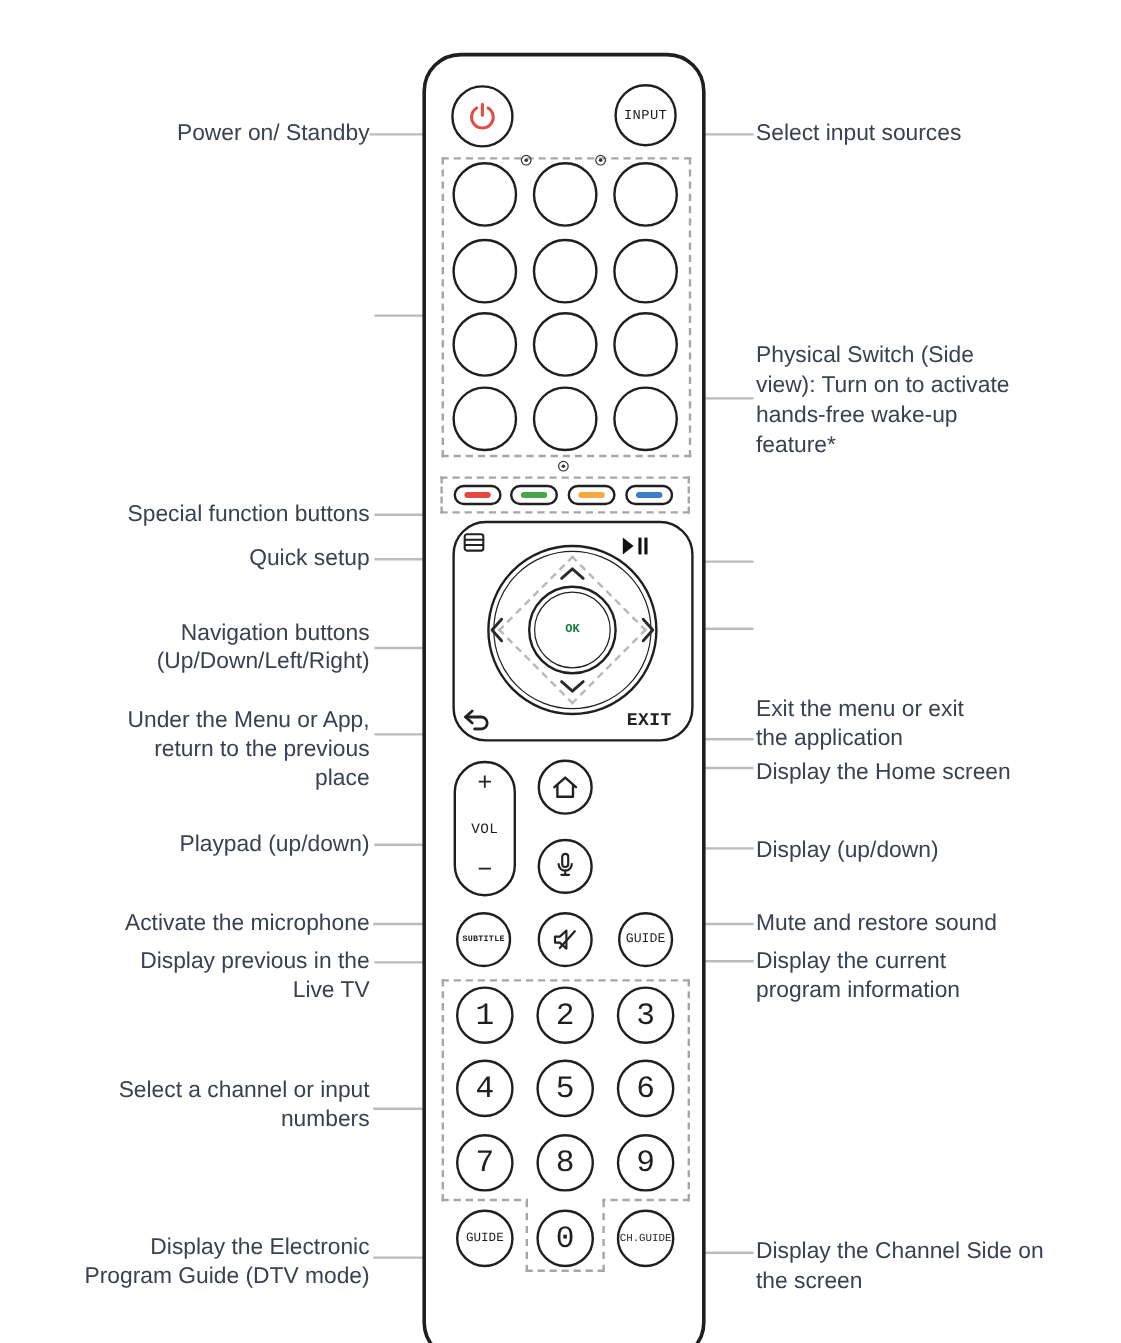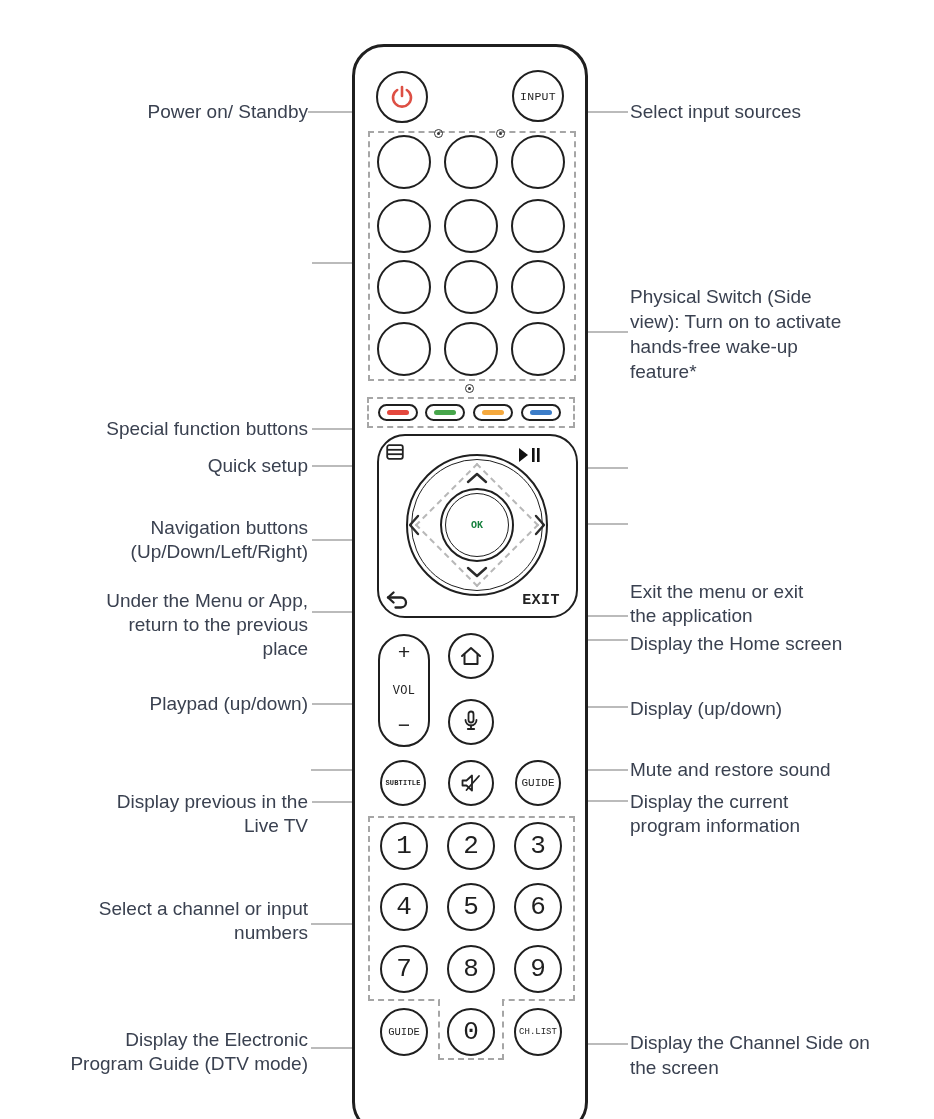--- a/index.html
+++ b/index.html
@@ -78,20 +78,21 @@
 
   <div class="lbl l" style="top:60px">Power on/ Standby</div>
   <div class="lbl l" style="top:377px">Special function buttons</div>
   <div class="lbl l" style="top:414px">Quick setup</div>
   <div class="lbl l" style="top:476px">Navigation buttons
 (Up/Down/Left/Right)</div>
   <div class="lbl l" style="top:549px">Under the Menu or App,
 return to the previous
 place</div>
   <div class="lbl l" style="top:652px">Playpad (up/down)</div>
+  <div class="lbl l" style="top:718px">Activate the microphone</div>
   <div class="lbl l" style="top:750px">Display previous in the
 Live TV</div>
   <div class="lbl l" style="top:857px">Select a channel or input
 numbers</div>
   <div class="lbl l" style="top:988px">Display the Electronic
 Program Guide (DTV mode)</div>
 
   <div class="lbl r" style="top:60px">Select input sources</div>
   <div class="lbl r lh25" style="top:244px">Physical Switch (Side
 view): Turn on to activate
@@ -239,17 +240,17 @@
     <div class="btn" style="left:159px;top:775px;width:48px;height:48px;font-size:26px">3</div>
     <div class="btn" style="left:25px;top:836px;width:48px;height:48px;font-size:26px">4</div>
     <div class="btn" style="left:92px;top:836px;width:48px;height:48px;font-size:26px">5</div>
     <div class="btn" style="left:159px;top:836px;width:48px;height:48px;font-size:26px">6</div>
     <div class="btn" style="left:25px;top:898px;width:48px;height:48px;font-size:26px">7</div>
     <div class="btn" style="left:92px;top:898px;width:48px;height:48px;font-size:26px">8</div>
     <div class="btn" style="left:159px;top:898px;width:48px;height:48px;font-size:26px">9</div>
 
     <div class="btn" style="left:25px;top:961px;width:48px;height:48px;font-size:10.5px;font-weight:500">GUIDE</div>
     <div class="btn" style="left:92px;top:961px;width:48px;height:48px;font-size:26px">0</div>
-    <div class="btn" style="left:159px;top:961px;width:48px;height:48px;font-size:9px;font-weight:500">CH.LIST</div>
+    <div class="btn" style="left:159px;top:961px;width:48px;height:48px;font-size:9px;font-weight:500">CH.GUIDE</div>
   </div>
 
   <div class="strip"></div>
 </div>
 
 </body></html>

